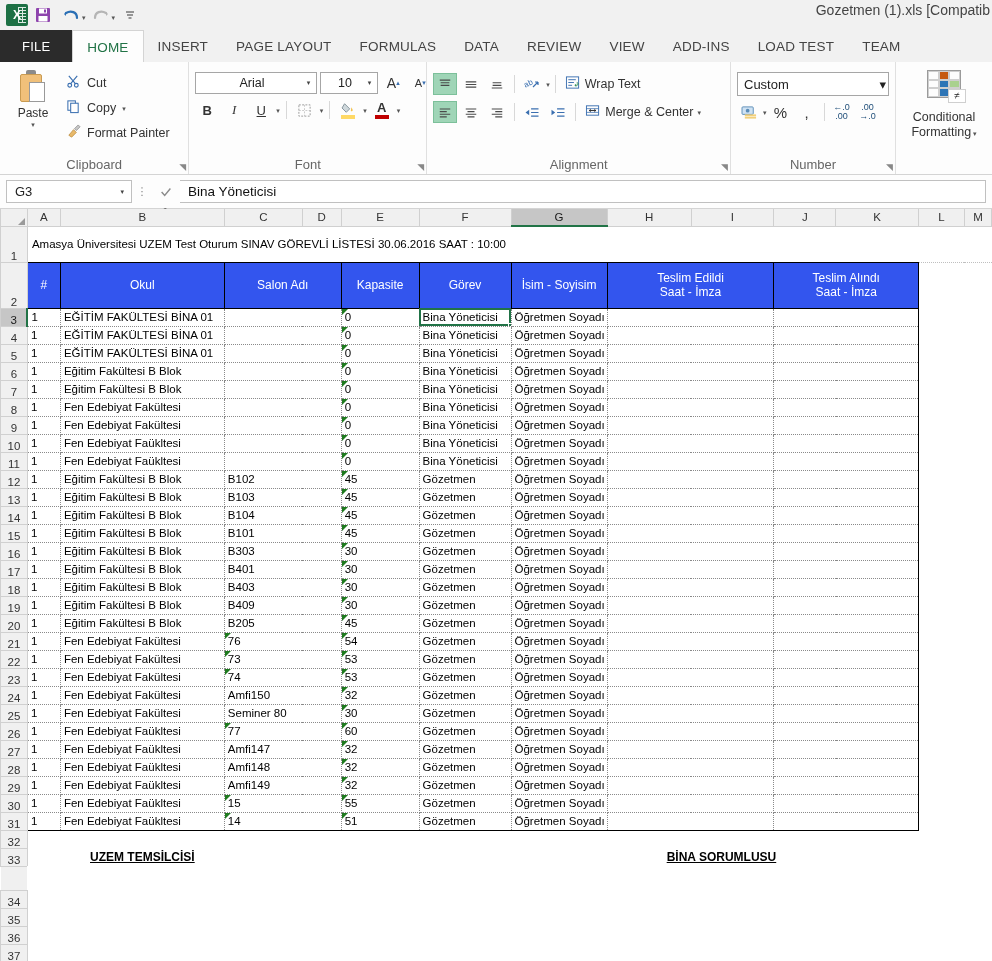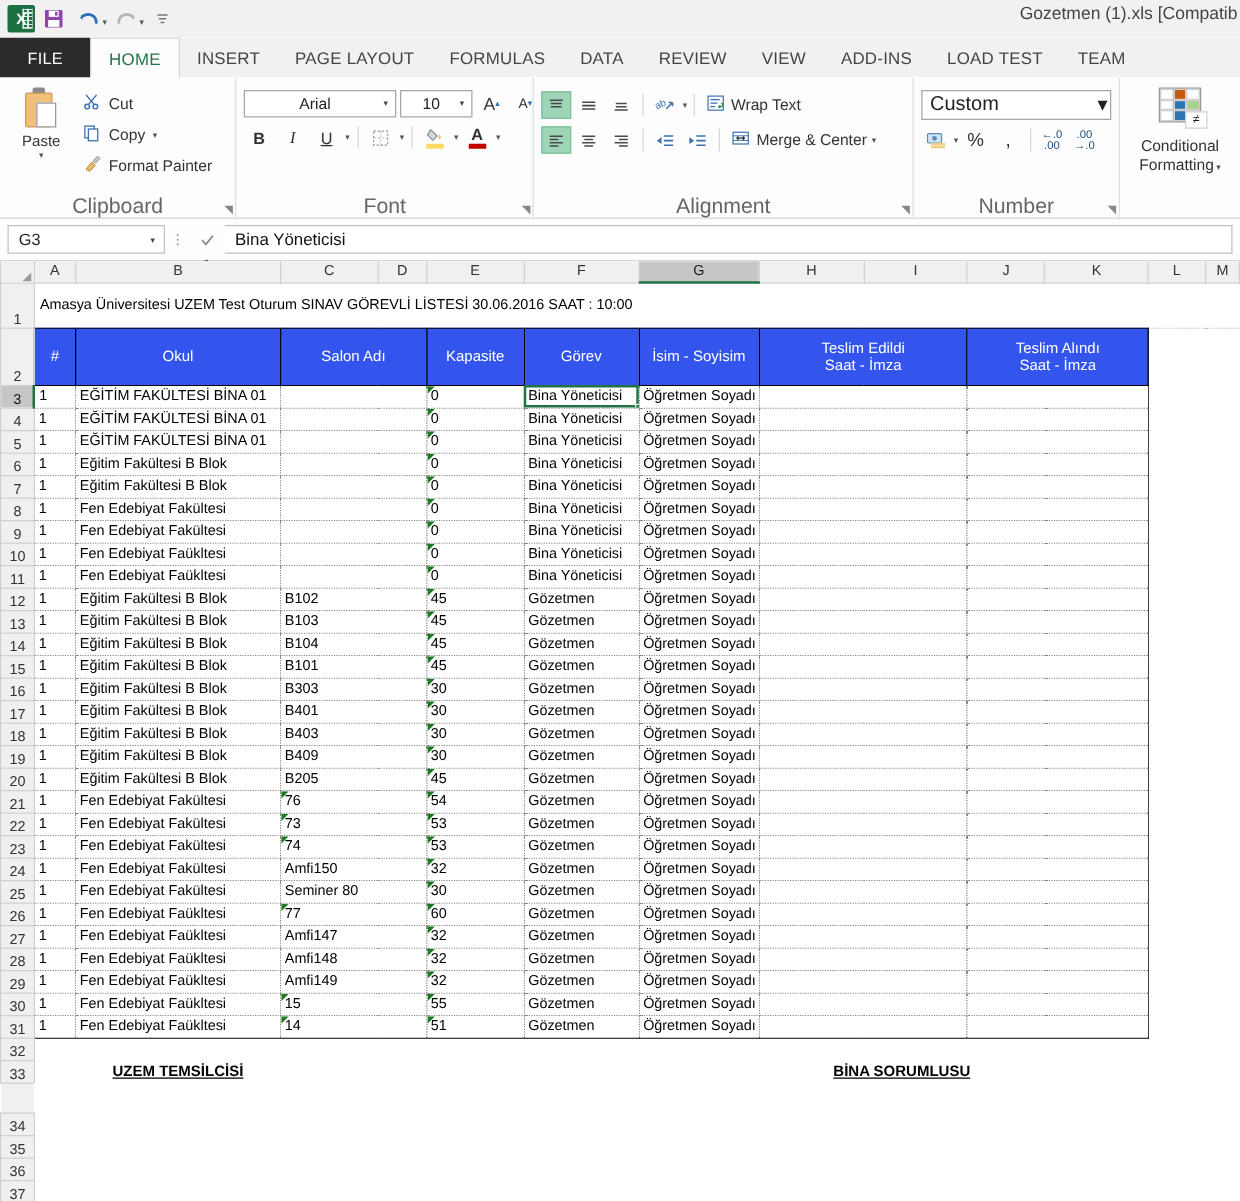--- a/index.html
+++ b/index.html
@@ -96,21 +96,21 @@
   .rgroup {
     position: relative;
     display: flex;
     flex-direction: column;
     padding: 4px 6px 0 6px;
     border-right: 1px solid #e0e0e0;
   }
   .rgroup-body { flex: 1; display: flex; align-items: flex-start; }
   .rgroup-title {
     text-align: center;
-    font-size: 17px;
+    font-size: 13px;
     color: #666;
     height: 18px;
     line-height: 18px;
     position: relative;
   }
   .dlg-launcher {
     position: absolute; right: 2px; bottom: 2px;
     font-size: 9px; color: #888;
   }
 
@@ -195,21 +195,21 @@
     height: 24px; padding: 0 4px;
     cursor: default;
   }
 
   
   .numfmt-combo {
     width: 152px; height: 24px;
     border: 1px solid #a6a6a6; background: #fff;
     display: flex; align-items: center;
     padding: 0 2px 0 6px;
-    font-size: 16px; color: #222;
+    font-size: 13px; color: #222;
     margin-bottom: 5px;
   }
   .num-row { display: flex; align-items: center; gap: 2px; }
   .dec-btn { font-size: 9px; color: #1f4e79; line-height: 1; text-align:center; }
 
   
   .cf-btn {
     display:flex; flex-direction:column; align-items:center;
     padding: 4px 6px 0; width: 92px; cursor: default;
   }

